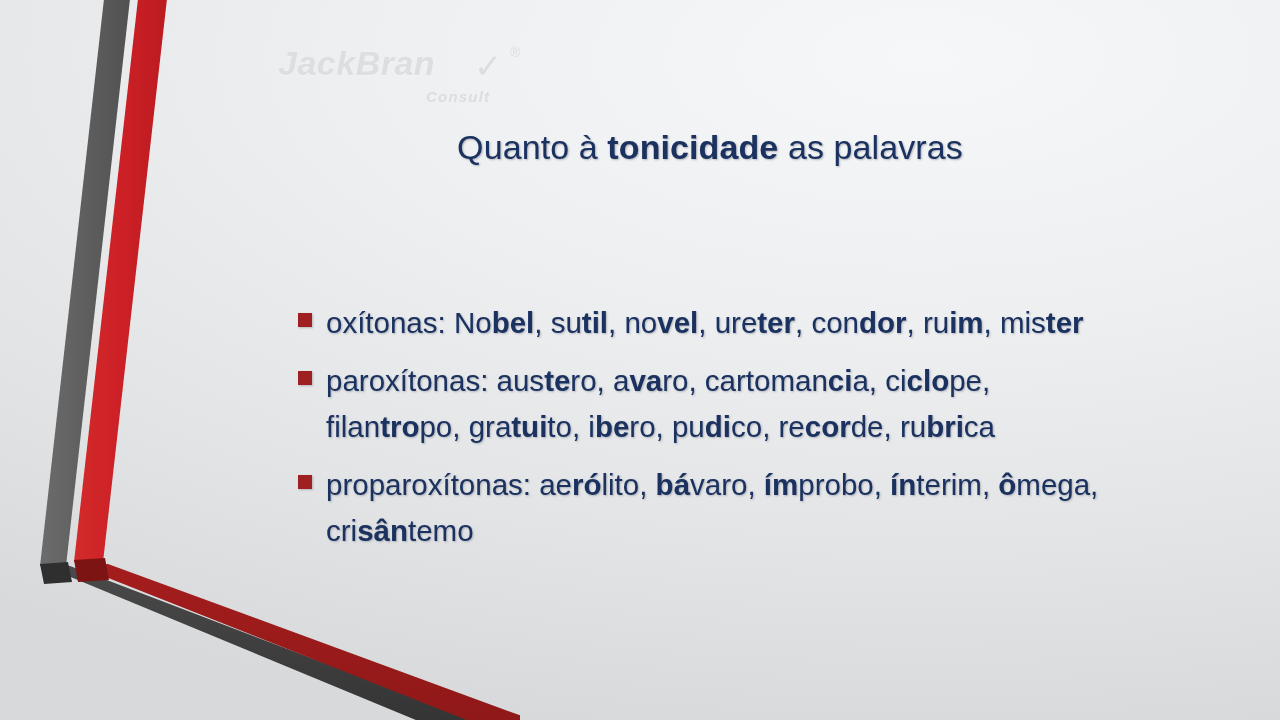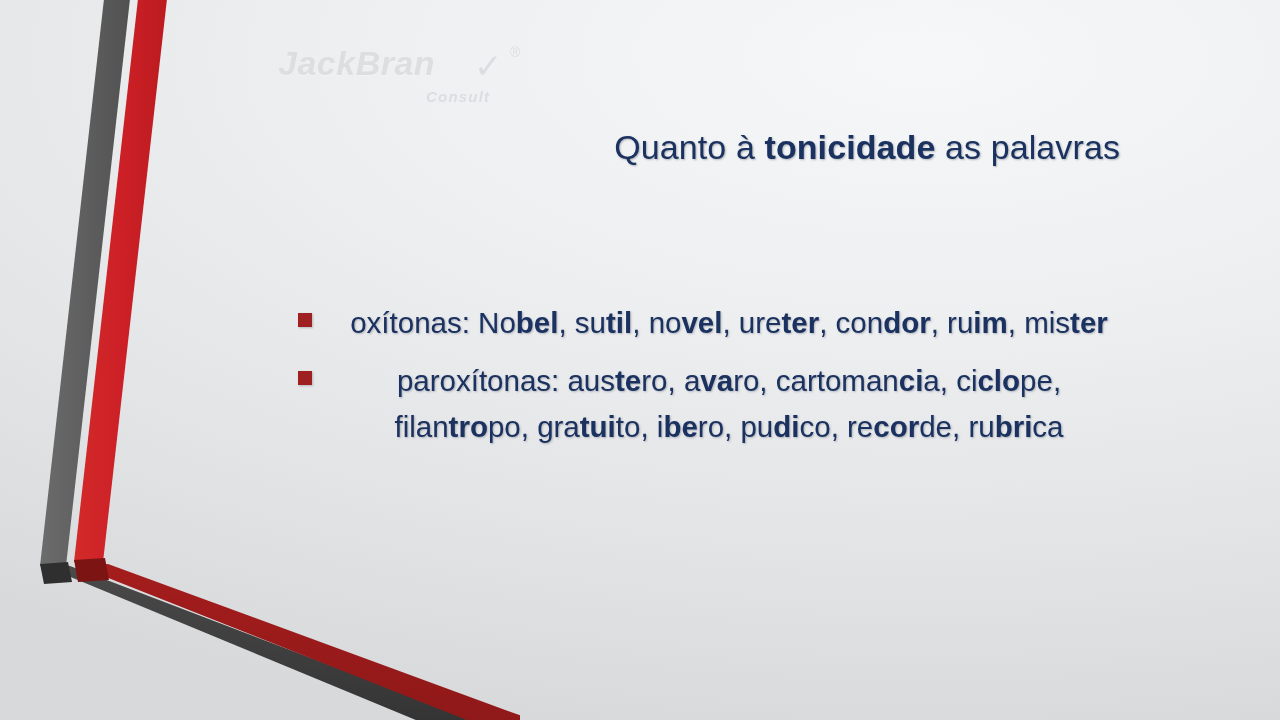--- a/index.html
+++ b/index.html
@@ -76,21 +76,21 @@
     letter-spacing: 1.2px;
     color: #dcdde0;
   }
 
   
   #title-block {
     position: absolute;
     left: 300px;
     top: 118px;
     width: 820px;
-    text-align: right;
+    text-align: center;
     color: #1b3260;
     font-size: 34px;
     line-height: 58px;
     text-shadow: 1px 1px 2px rgba(120,125,135,0.55);
     letter-spacing: 0.1px;
   }
   #title-block .ttl-line { display: block; white-space: nowrap; }
   #title-block b { font-weight: bold; }
 
   
@@ -111,21 +111,21 @@
   }
   .bullet-marker {
     position: absolute;
     left: 2px;
     top: 13px;
     width: 14px;
     height: 14px;
     background: #9e2020;
     box-shadow: 1px 1px 2px rgba(120,125,135,0.45);
   }
-  .bullet-text { display: block; text-align: center; }
+  .bullet-text { display: block; }
   .bullet-text b { font-weight: bold; }
 </style>
 </head>
 <body>
 
 <div id="slide">
 
   <svg id="deco" viewBox="0 0 520 720" width="520" height="720" aria-hidden="true">
     <defs>
       <linearGradient id="grayUp" x1="0" y1="0" x2="1" y2="0">
@@ -177,16 +177,20 @@
     <div class="bullet-row">
       <span class="bullet-marker"></span>
       <span class="bullet-text"><span> oxítonas: No</span><b>bel</b><span>, su</span><b>til</b><span>, no</span><b>vel</b><span>, ure</span><b>ter</b><span>, con</span><b>dor</b><span>, ru</span><b>im</b><span>, mis</span><b>ter</b></span>
     </div>
 
     <div class="bullet-row">
       <span class="bullet-marker"></span>
       <span class="bullet-text"><span> paroxítonas: aus</span><b>te</b><span>ro, a</span><b>va</b><span>ro, cartoman</span><b>ci</b><span>a, ci</span><b>clo</b><span>pe, filan</span><b>tro</b><span>po, gra</span><b>tui</b><span>to, i</span><b>be</b><span>ro, pu</span><b>di</b><span>co, re</span><b>cor</b><span>de, ru</span><b>bri</b><span>ca</span></span>
     </div>
 
+    <div class="bullet-row">
+      <span class="bullet-marker"></span>
+      <span class="bullet-text"><span> proparoxítonas: ae</span><b>ró</b><span>lito, </span><b>bá</b><span>varo, </span><b>ím</b><span>probo, </span><b>ín</b><span>terim, </span><b>ô</b><span>mega, cri</span><b>sân</b><span>temo</span></span>
+    </div>
 
   </div>
 
 </div>
 
 </body></html>

